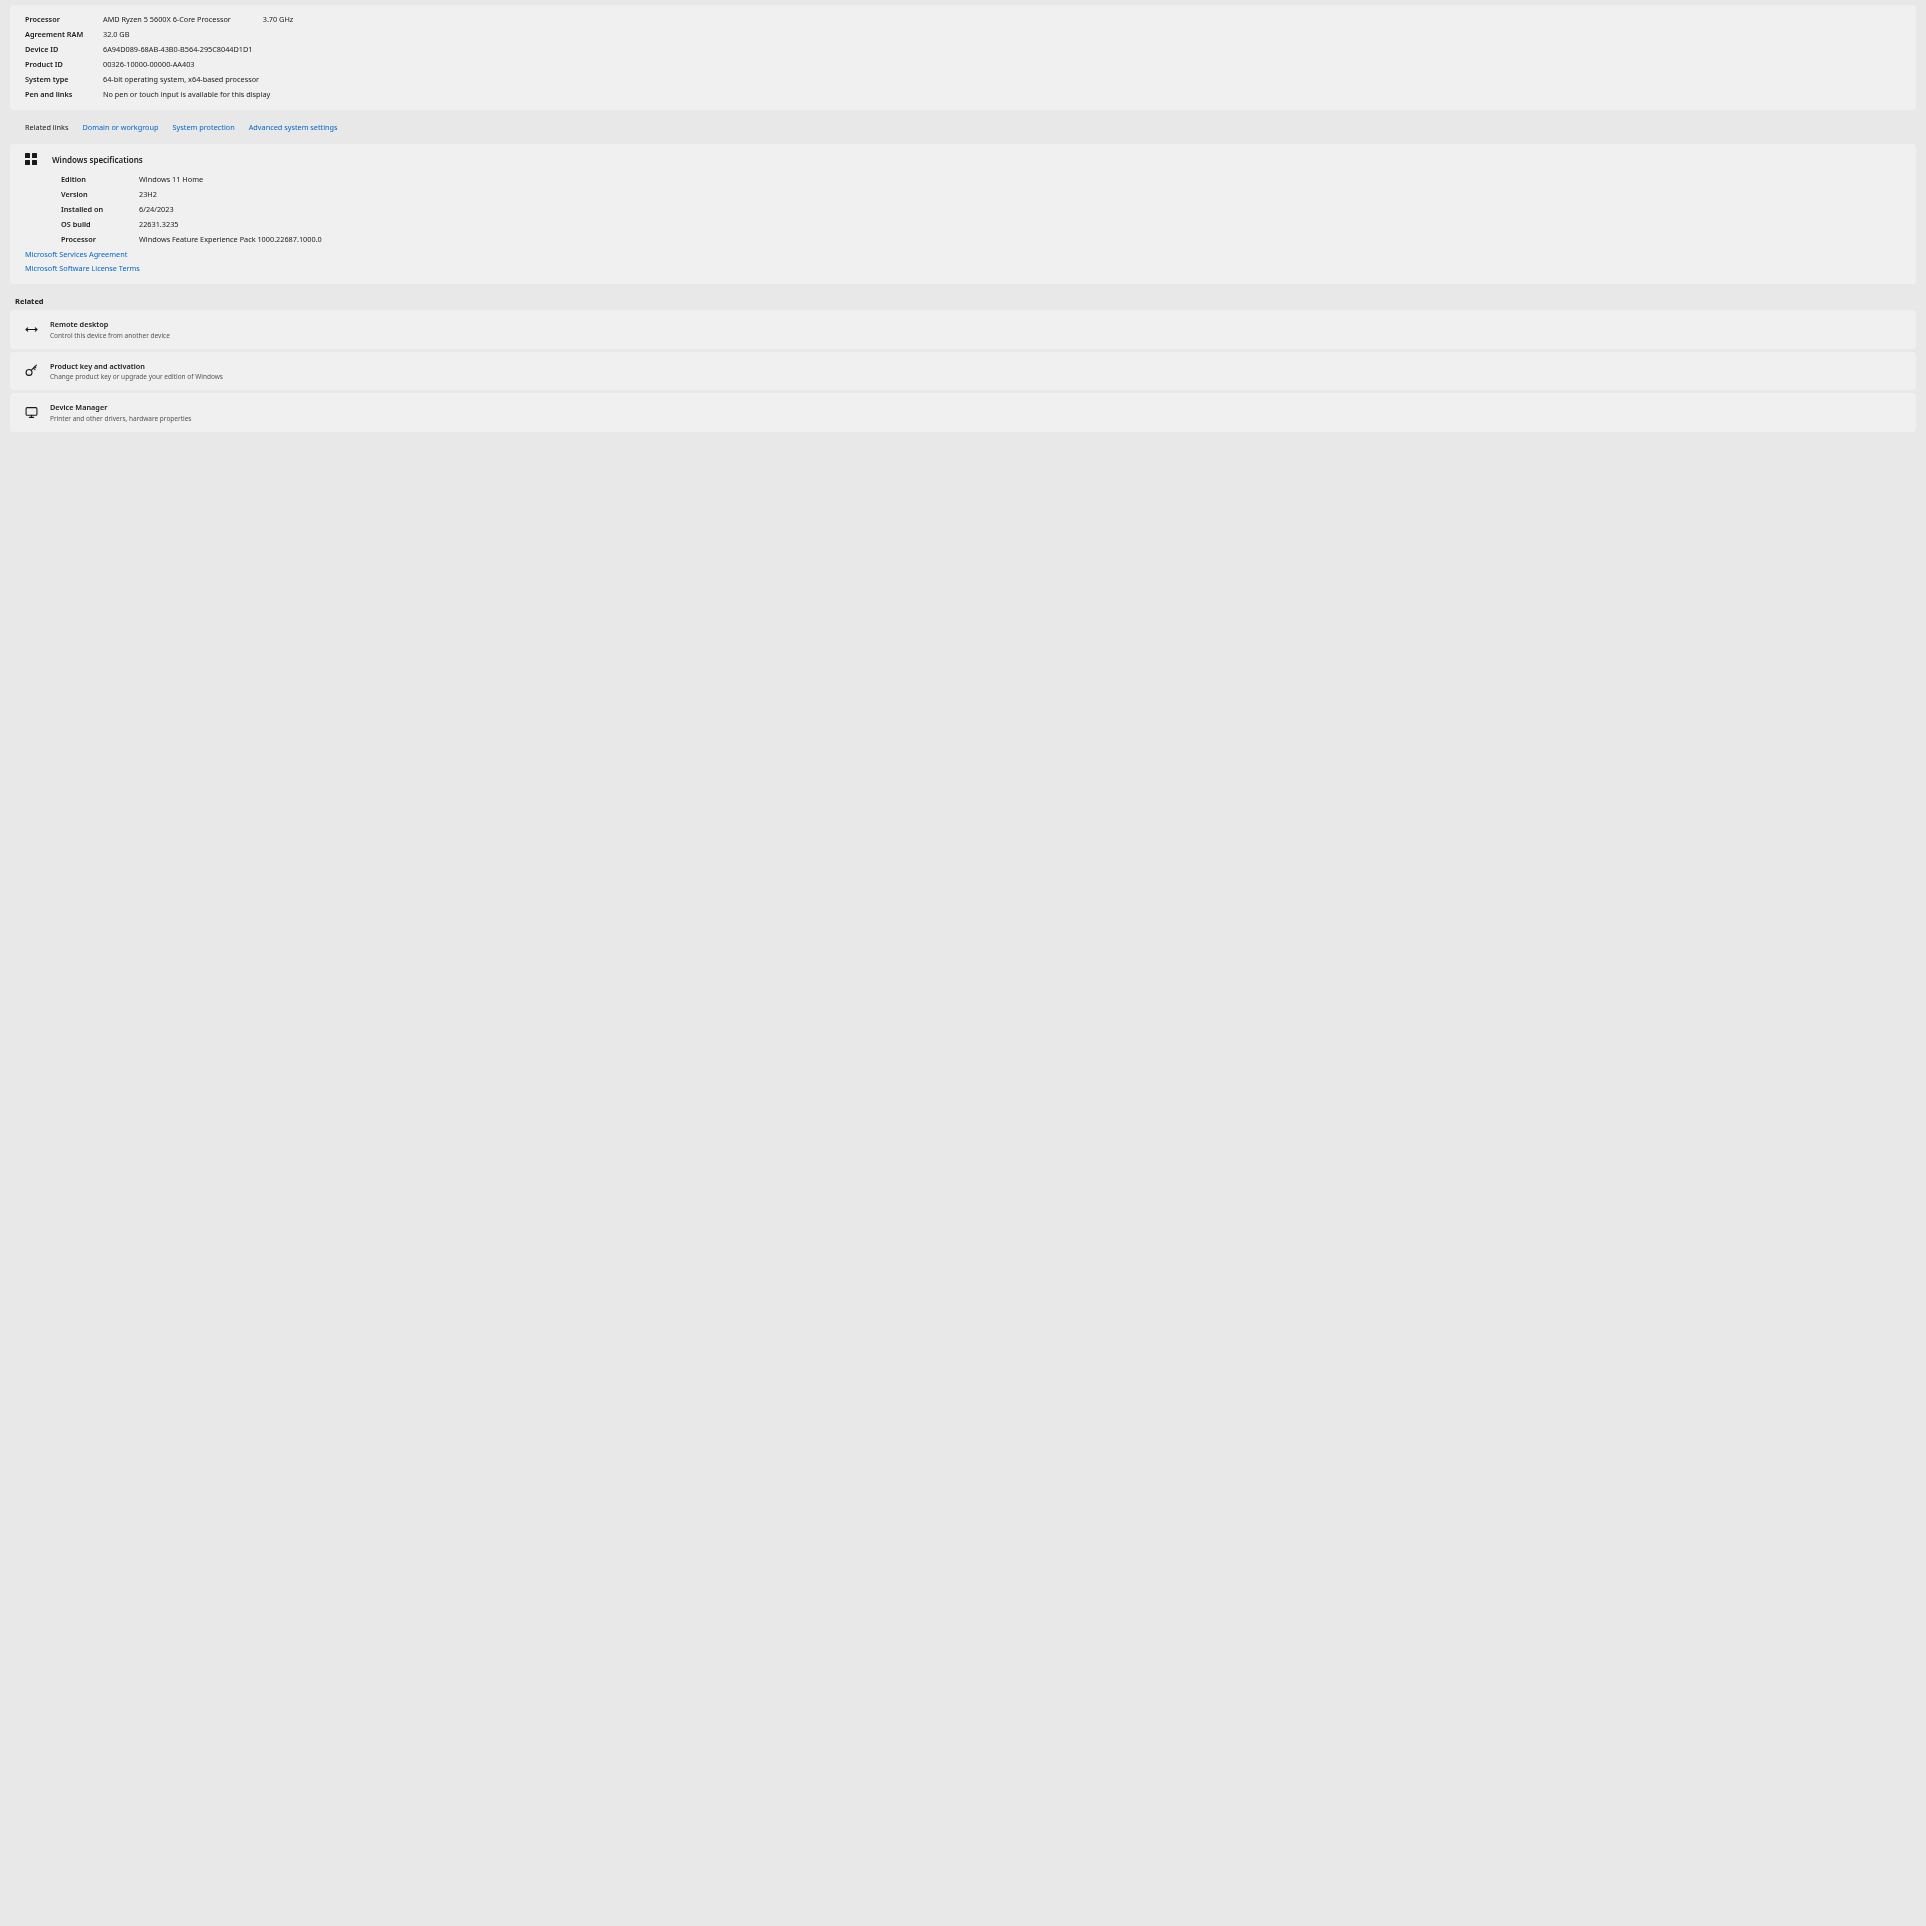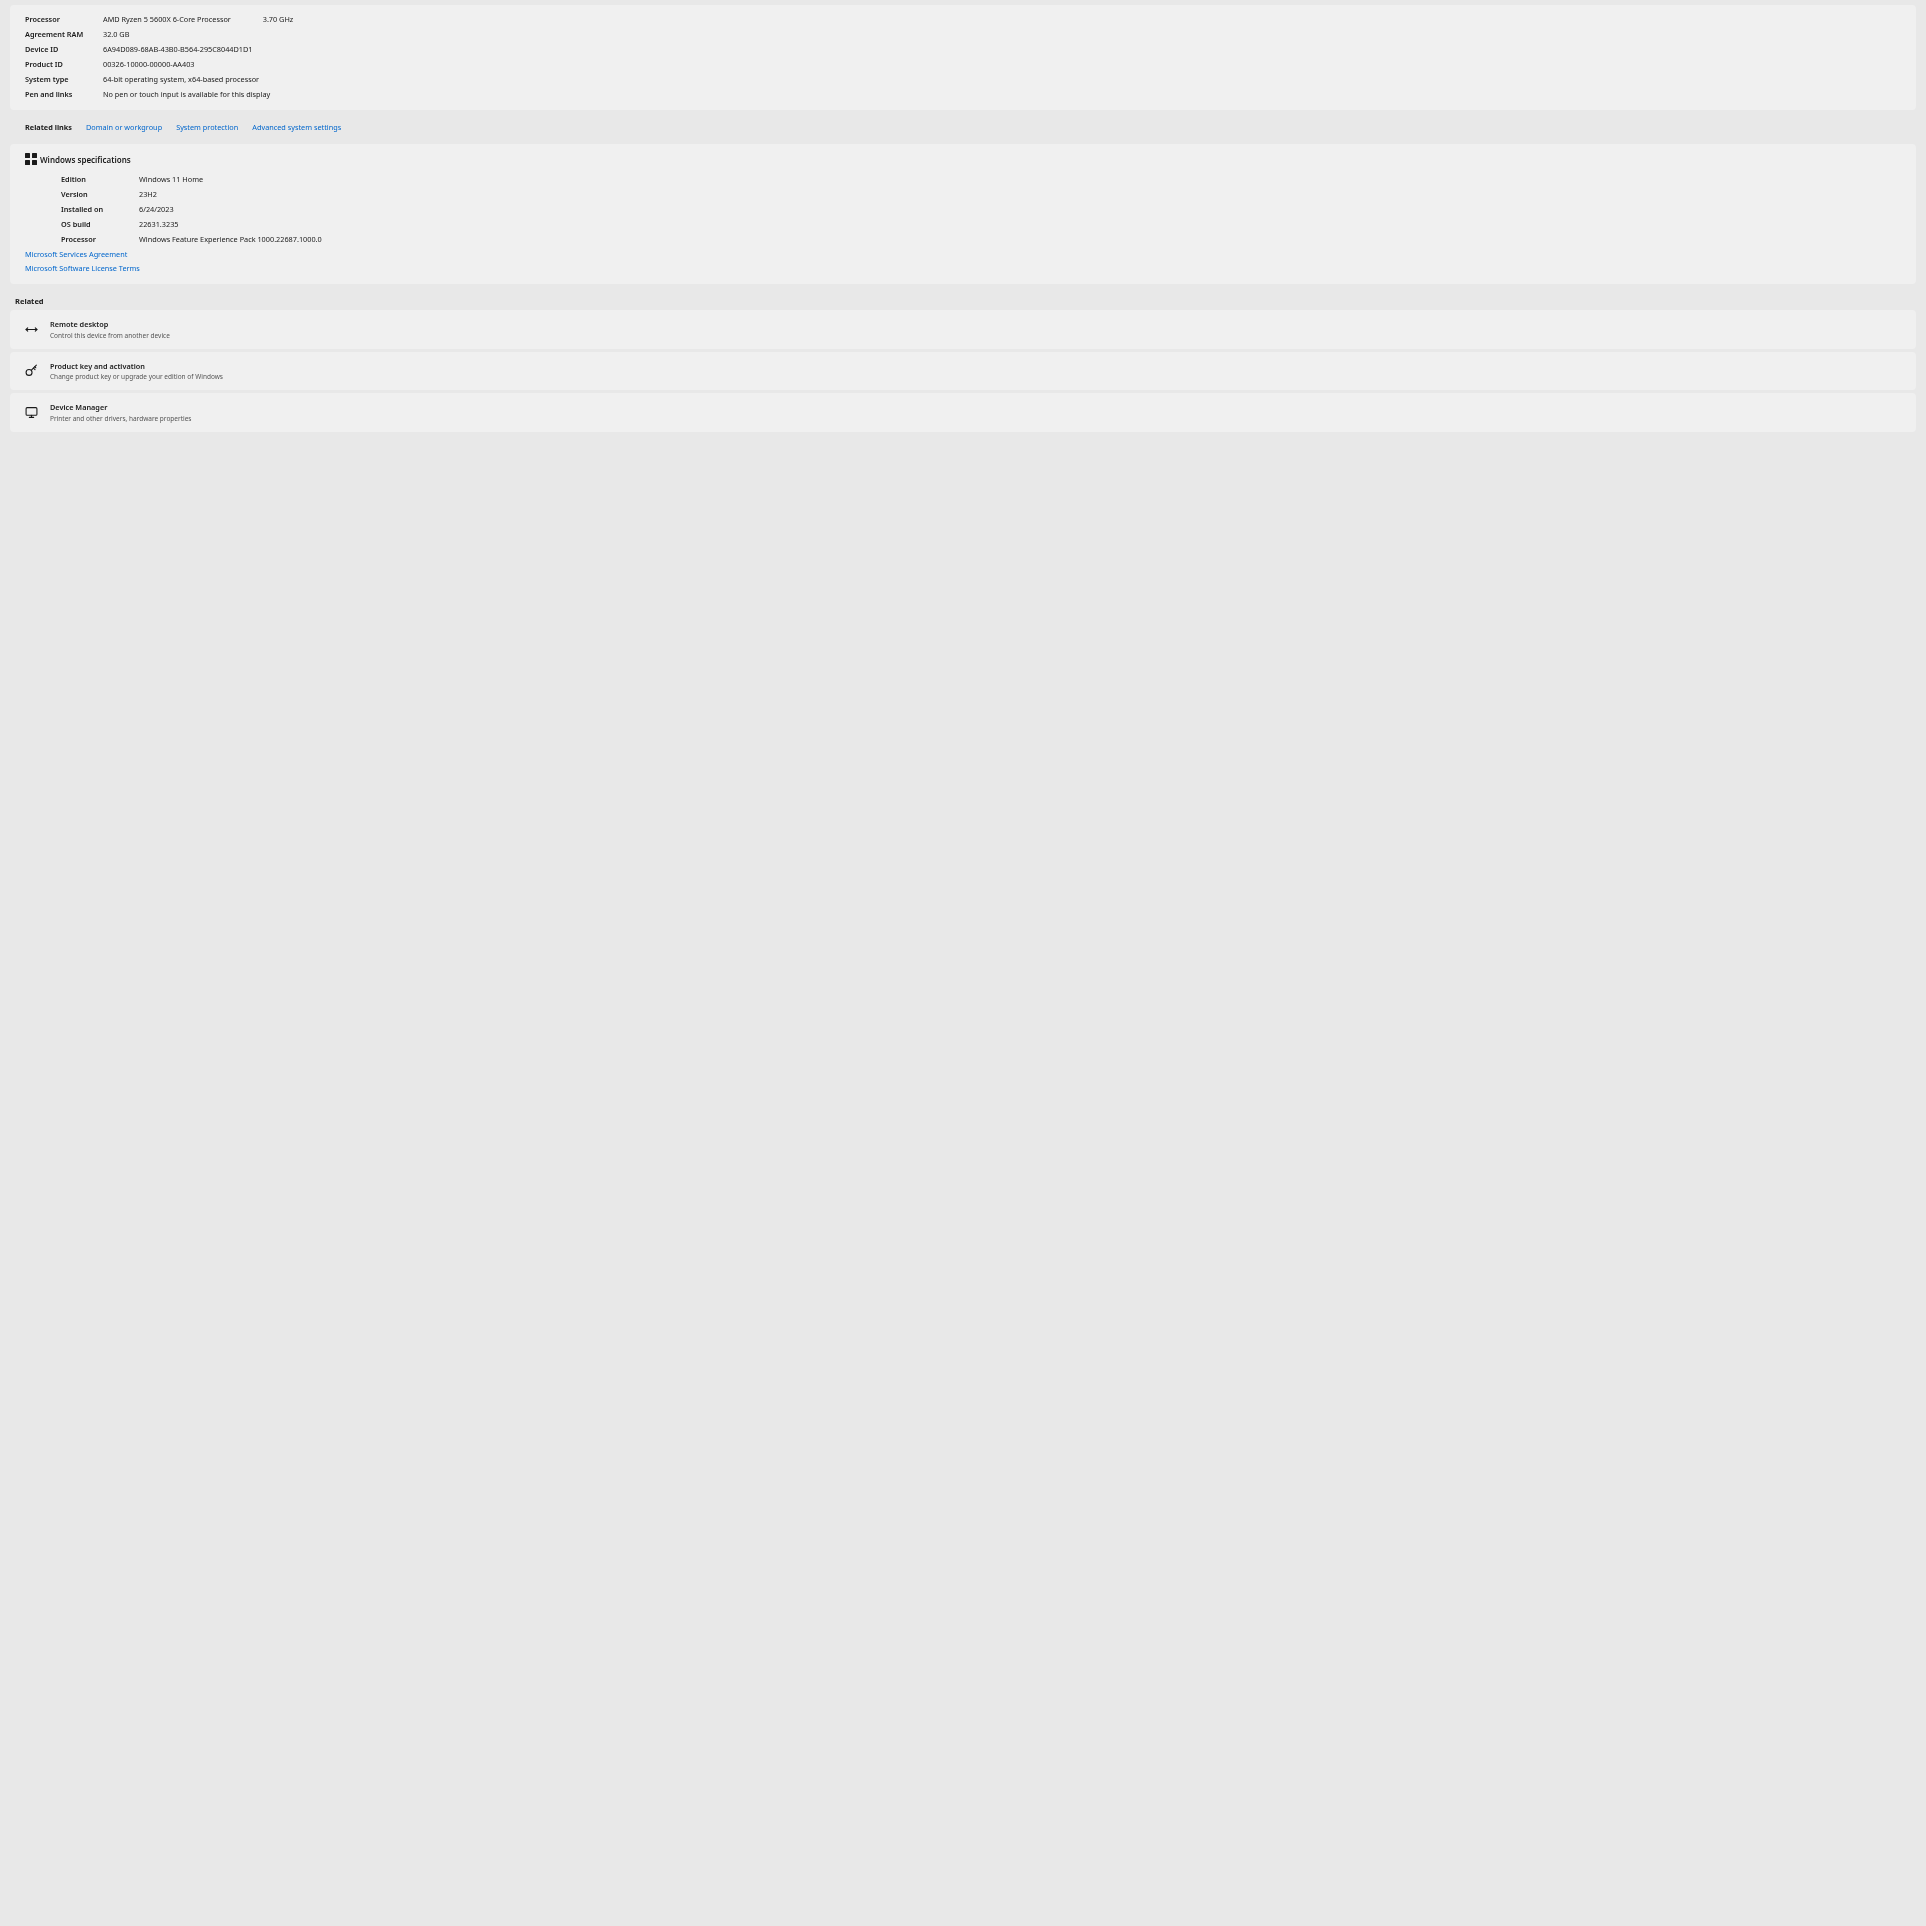--- a/index.html
+++ b/index.html
@@ -61,21 +61,21 @@
     .related-links-bar {
       background-color: #e8e8e8;
       padding: 8px 15px;
       display: flex;
       align-items: center;
       gap: 14px;
       margin: 0 10px 4px 10px;
     }
 
     .related-links-label {
-      font-weight: 700;
+      font-weight: 400;
       font-size: 7.3px;
       color: #1a1a1a;
     }
 
     .related-link {
       color: #0066cc;
       font-size: 7.3px;
       cursor: pointer;
       text-decoration: none;
     }
@@ -84,21 +84,21 @@
     .win-specs-section {
       background-color: #f0f0f0;
       border-radius: 4px;
       margin: 0 10px 4px 10px;
       padding: 9px 15px 11px 15px;
     }
 
     .section-header {
       display: flex;
       align-items: center;
-      gap: 3px;
+      gap: 15px;
       margin-bottom: 9px;
     }
 
     .windows-logo-icon {
       width: 12px;
       height: 12px;
       display: grid;
       grid-template-columns: 1fr 1fr;
       grid-template-rows: 1fr 1fr;
       gap: 1.5px;

